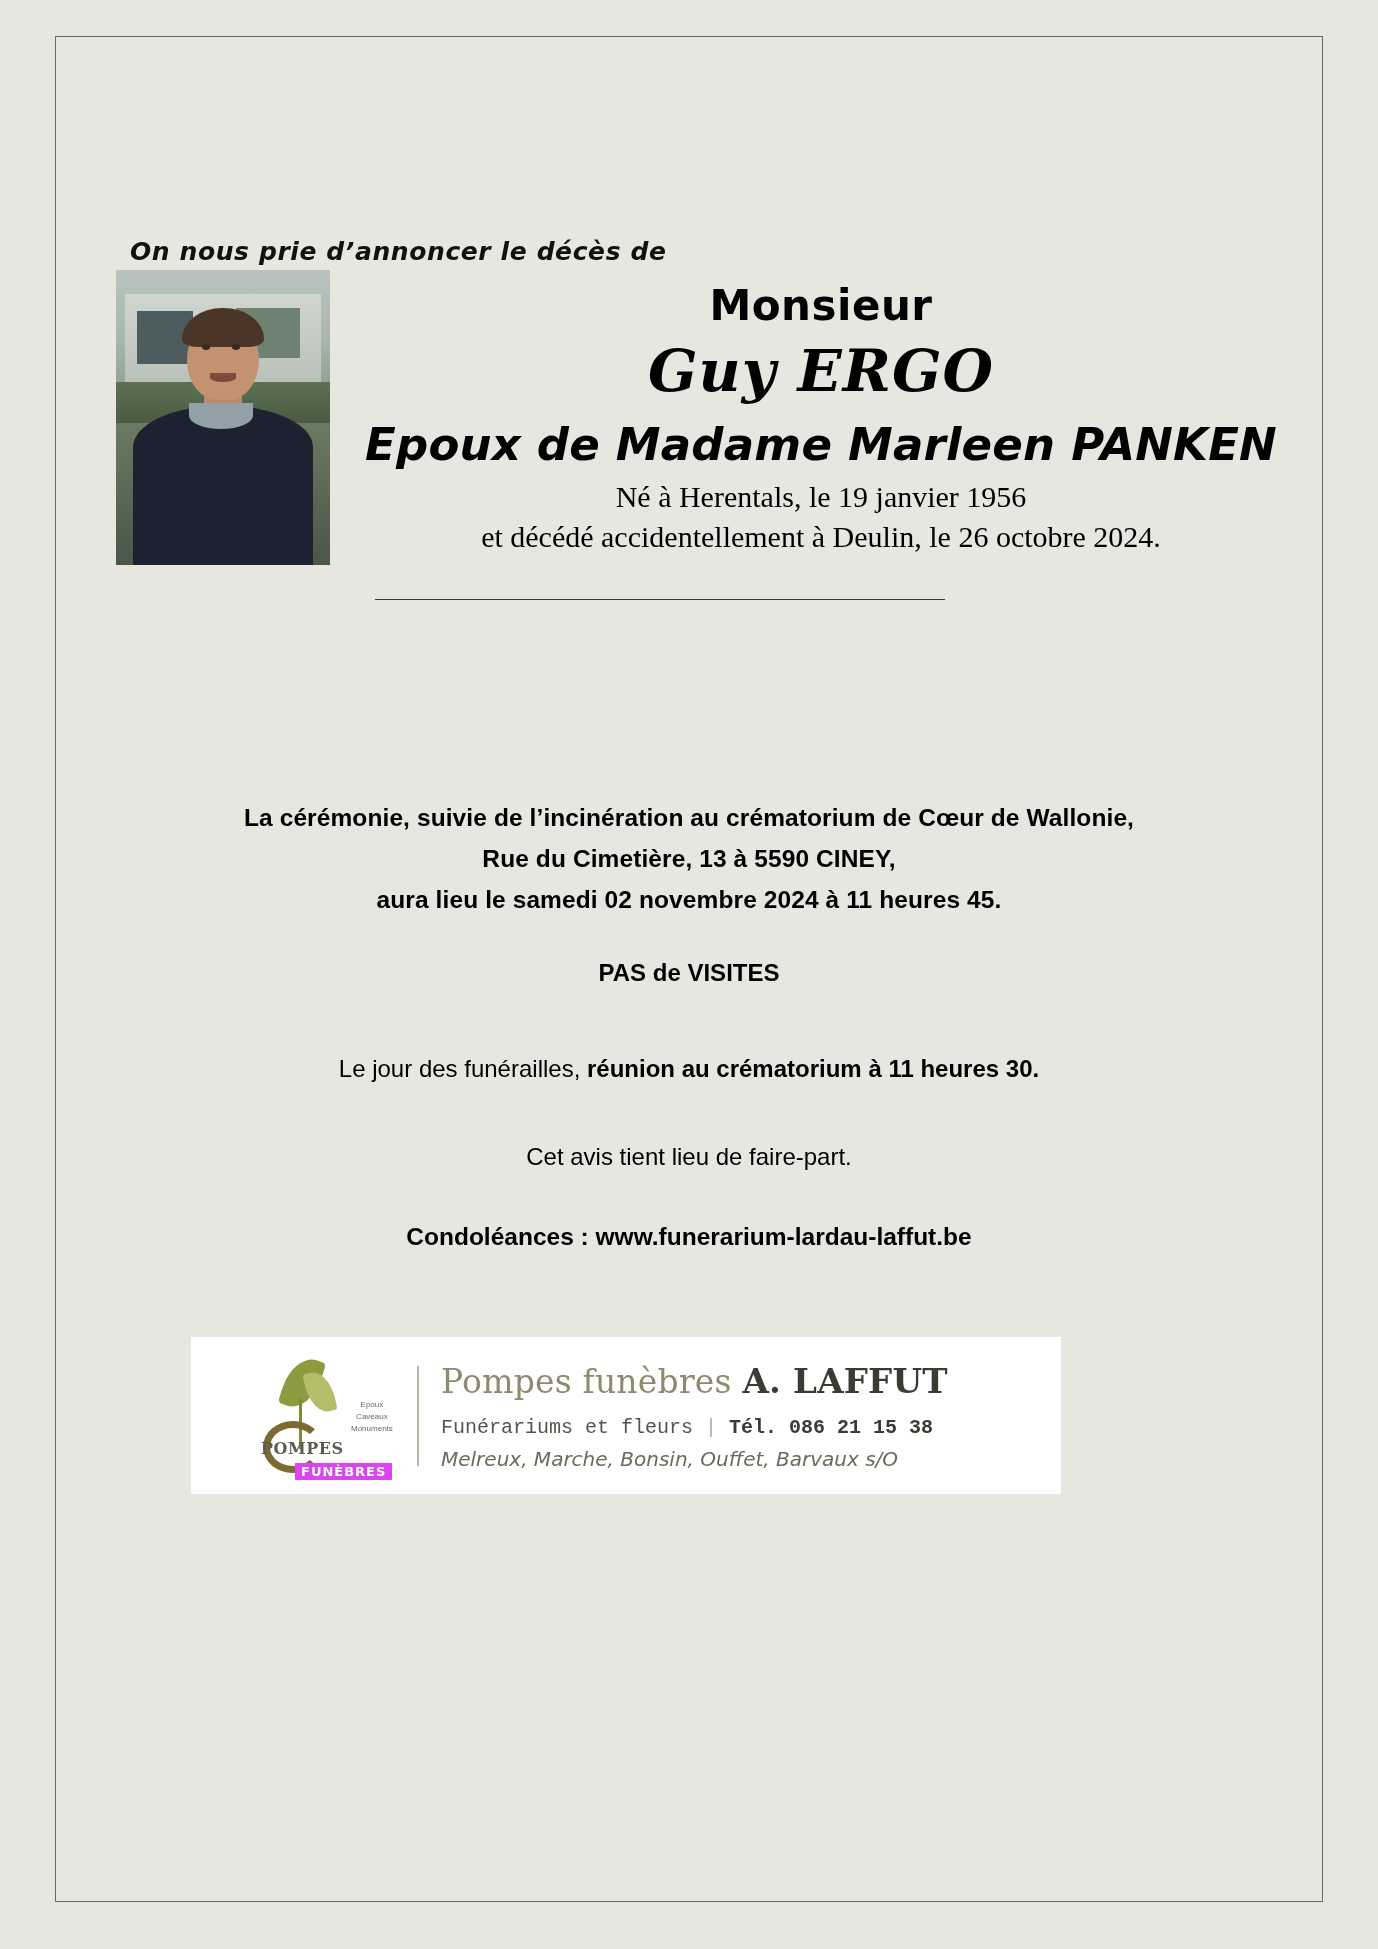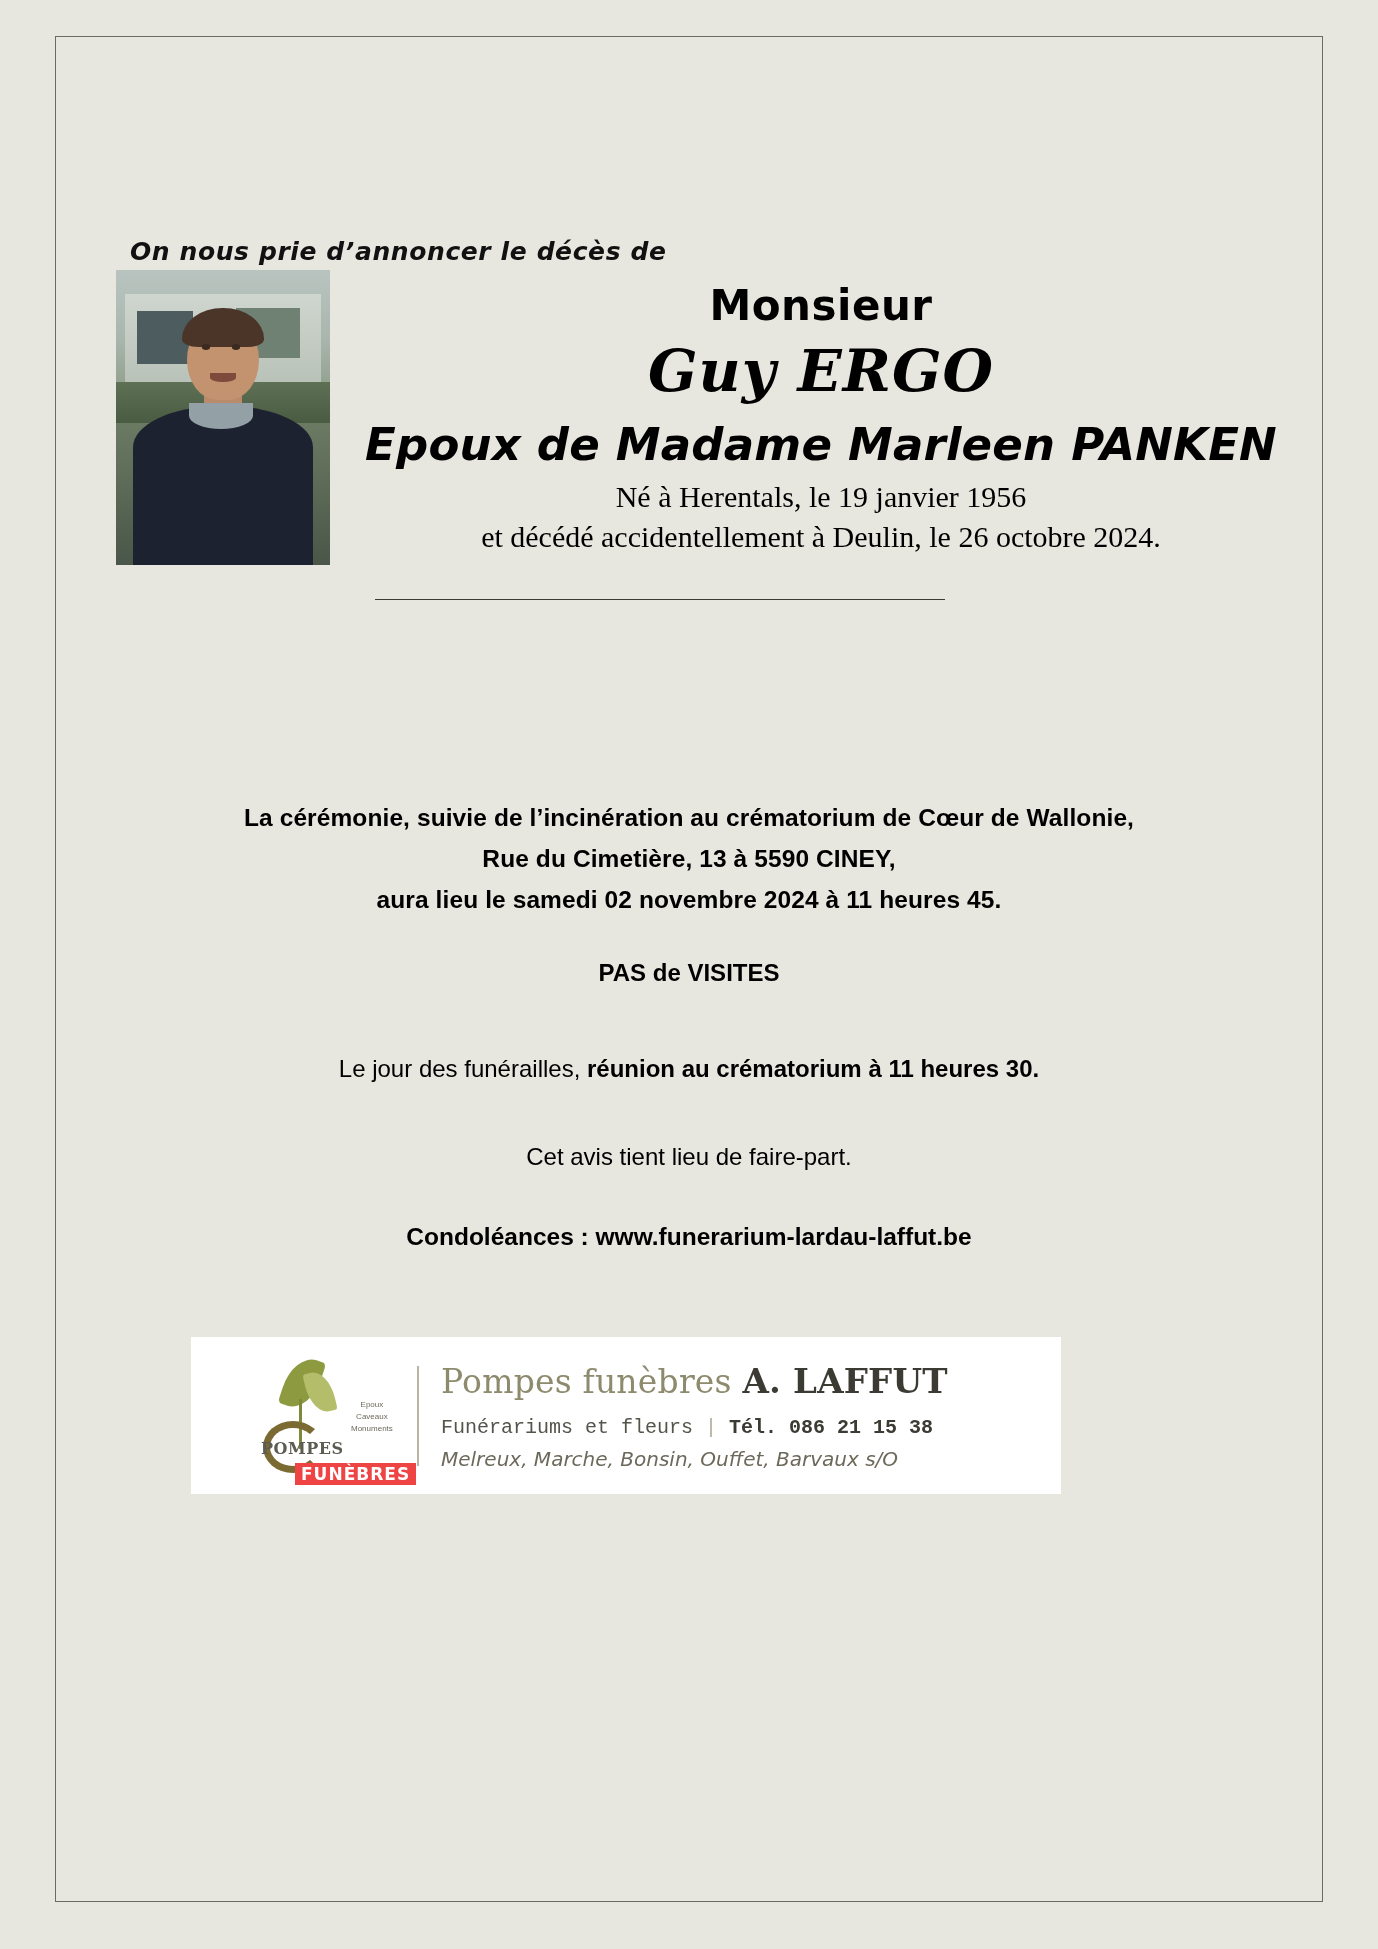--- a/index.html
+++ b/index.html
@@ -319,23 +319,23 @@
     font-size: 16px;
     color: #5d5c52;
     letter-spacing: 0.5px;
   }
   .ad-logo .funebres {
     position: absolute;
     left: 44px;
     top: 112px;
     font-family: "DejaVu Sans", sans-serif;
     font-weight: bold;
-    font-size: 17px;
+    font-size: 13px;
     color: #ffffff;
-    background: #ef4444;
+    background: #d946ef;
     padding: 1px 6px;
     letter-spacing: 1px;
   }
   .ad-logo .small-words {
     position: absolute;
     left: 100px;
     top: 48px;
     font-size: 8px;
     line-height: 1.5;
     color: #6d6a5c;

